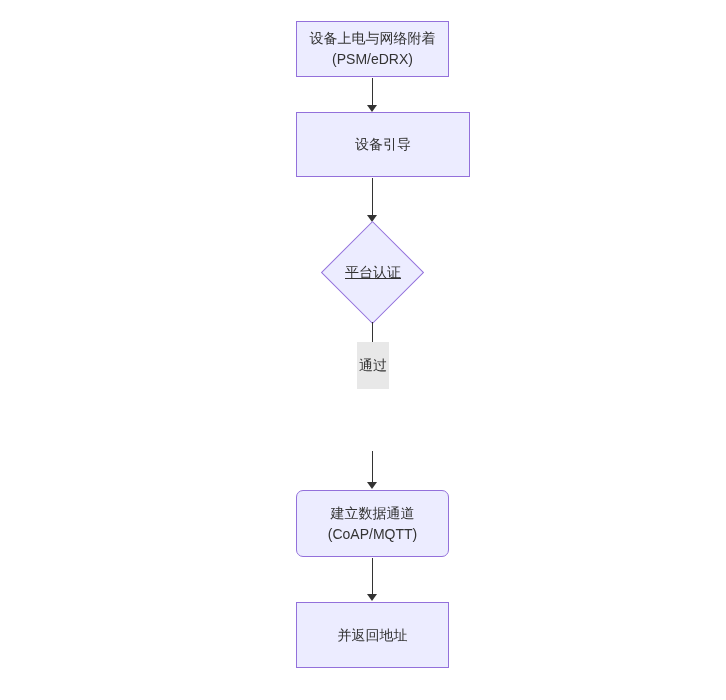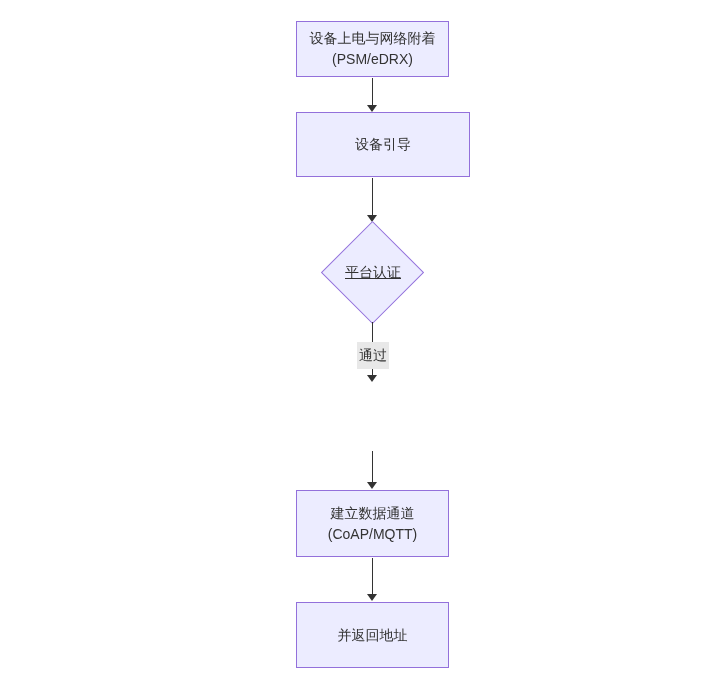--- a/index.html
+++ b/index.html
@@ -60,21 +60,21 @@
     text-decoration: underline;
   }
   .edge-label {
     position: absolute;
     left: 373px; top: 342px;
     transform: translateX(-50%);
     background: #e8e8e8;
     color: #333333;
     font-size: 14px;
     line-height: 19px;
-    padding: 4px 2px;
+    padding: 14px 2px;
     white-space: nowrap;
   }
 </style>
 </head>
 <body>
 
 <div class="canvas">
 
   <div class="node" style="left:296px; top:21px; width:153px; height:56px;">
     <span>设备上电与网络附着</span>
@@ -103,21 +103,21 @@
     <div class="edge-head"></div>
   </div>
   <div class="edge-label">通过</div>
 
 
   <div class="edge" style="left:367px; top:451px; height:38px;">
     <div class="edge-line"></div>
     <div class="edge-head"></div>
   </div>
 
-  <div class="node" style="left:296px; top:490px; width:153px; height:67px;">
+  <div class="node" style="left:296px; top:490px; width:153px; height:67px;border-radius:7px;">
     <span>建立数据通道</span>
     <span>(CoAP/MQTT)</span>
   </div>
 
   <div class="edge" style="left:367px; top:558px; height:43px;">
     <div class="edge-line"></div>
     <div class="edge-head"></div>
   </div>
 
   <div class="node" style="left:296px; top:602px; width:153px; height:66px;">

